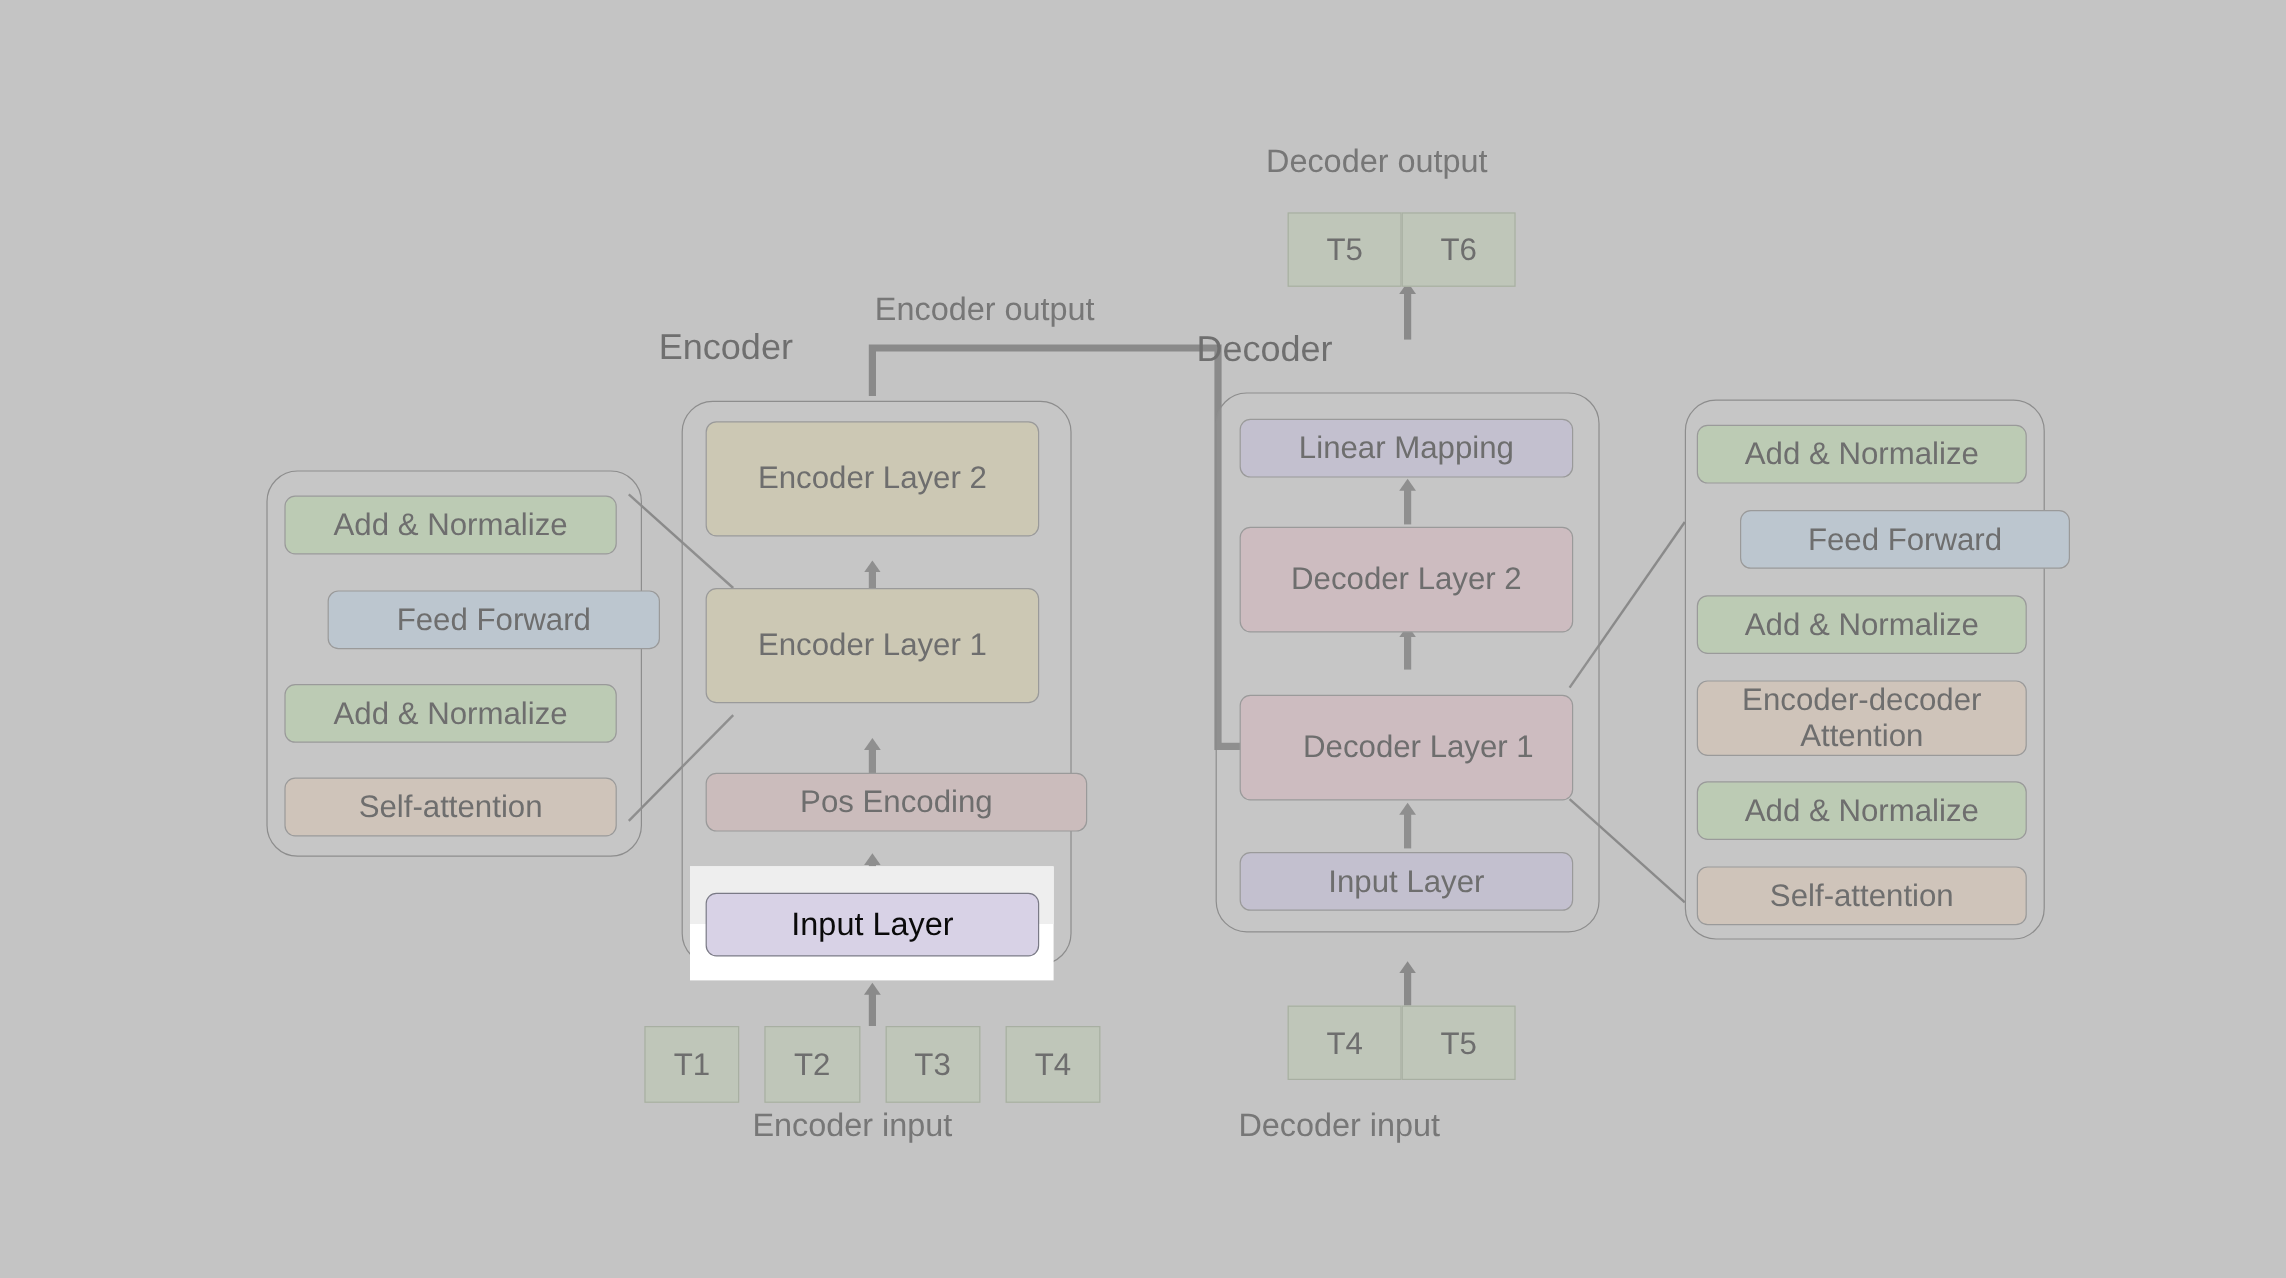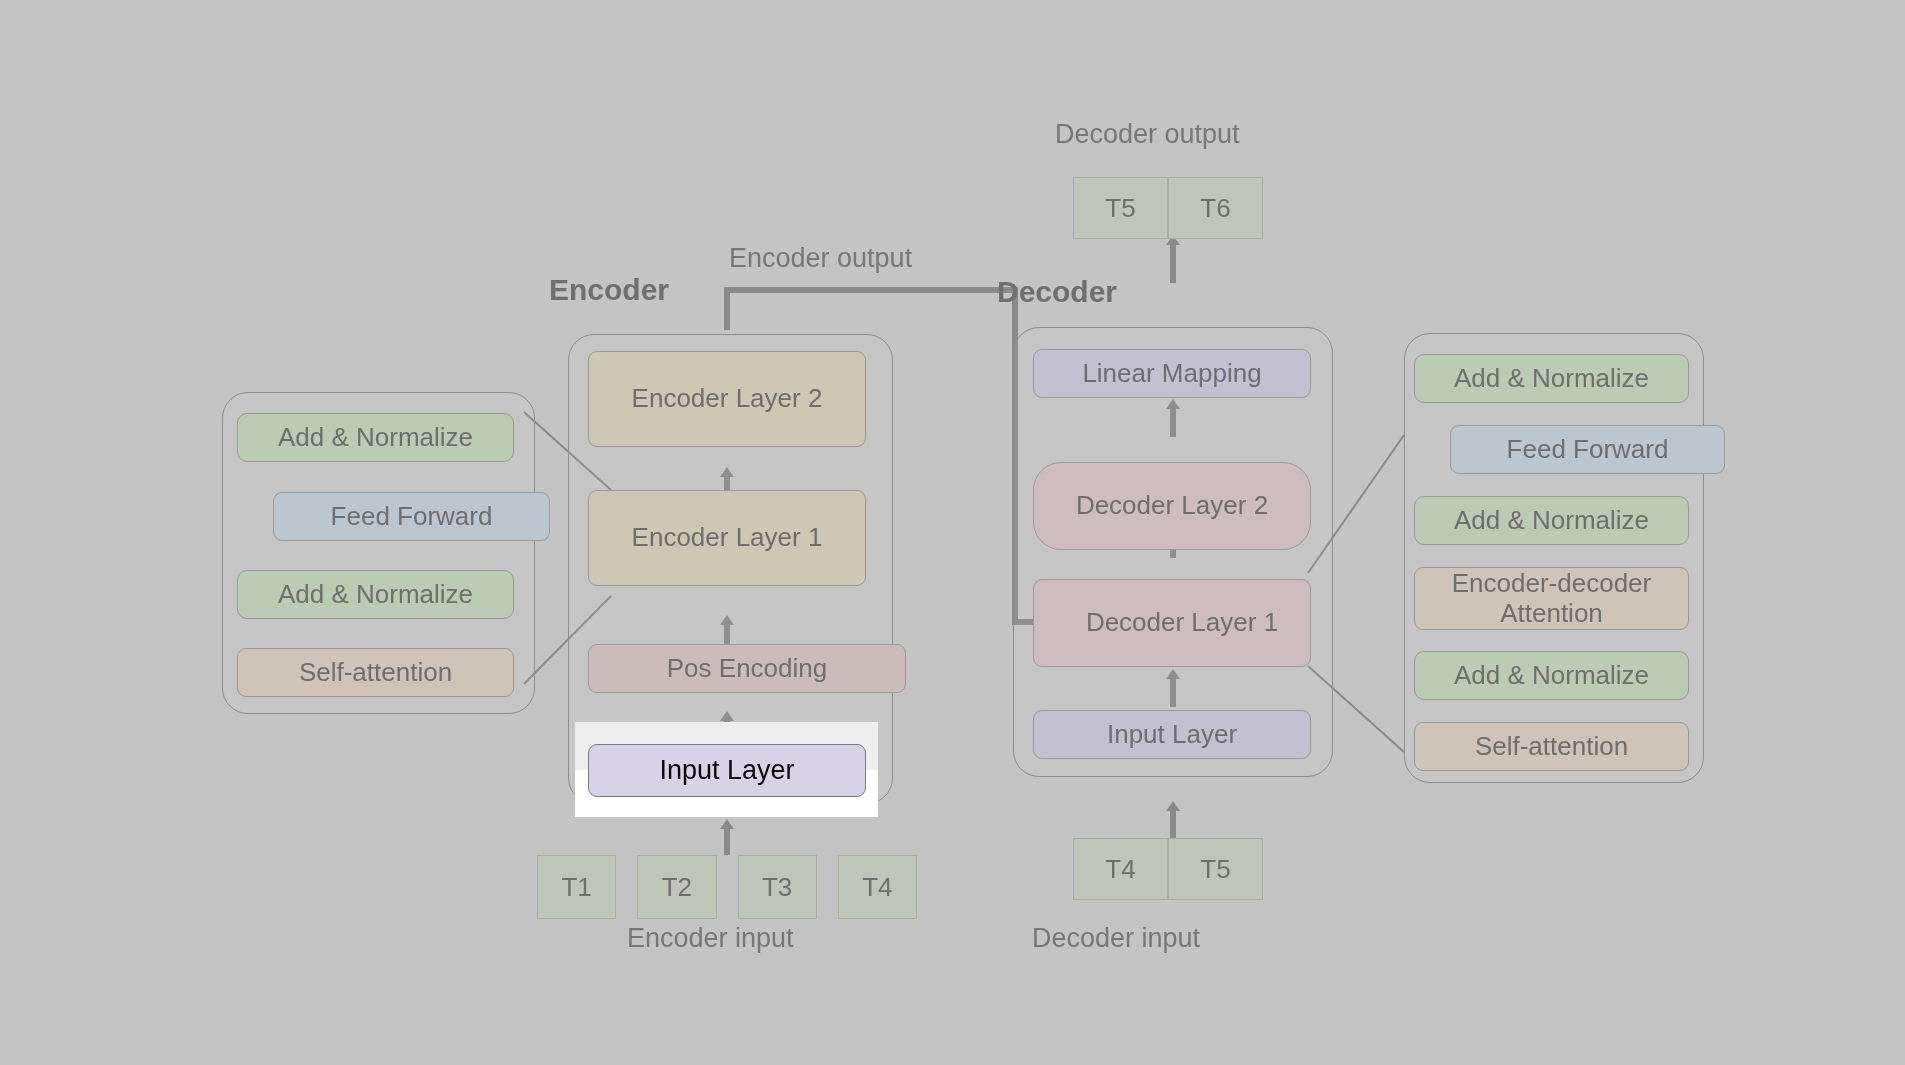--- a/index.html
+++ b/index.html
@@ -47,21 +47,21 @@
     position: absolute;
     color: #777777;
     font-size: 27px;
     white-space: nowrap;
     z-index: 4;
   }
   .title {
     position: absolute;
     color: #6f6f6f;
     font-size: 30px;
-    font-weight: bold;
+    font-weight: normal;
     white-space: nowrap;
     z-index: 4;
   }
   .token-strip {
     position: absolute;
     display: flex;
     box-sizing: border-box;
     z-index: 3;
   }
   .token {
@@ -72,21 +72,21 @@
     font-size: 26px;
     display: flex;
     align-items: center;
     justify-content: center;
   }
   
   .c-encoder-layer { background: #ccc8b4; }
   .c-pos-encoding  { background: #cbbcbc; }
   .c-input-purple  { background: #c3c0cf; }
   .c-decoder-layer { background: #cdbcc0; }
-  .c-addnorm       { background: #bccbb4; border-radius: 10px; }
+  .c-addnorm       { background: #bccbb4; }
   .c-feedfwd       { background: #bcc6cf; margin-left: 36px; }
   .c-attention     { background: #cfc4ba; }
 
   
   #highlight-overlay {
     position: absolute;
     left: 575px;
     top: 722px;
     width: 303px;
     height: 95px;
@@ -207,21 +207,21 @@
 
   <div class="caption" style="left:729px; top:243px;">Encoder output</div>
 
   <div class="title" style="left:997px; top:275px;">Decoder</div>
 
   <div class="group-box" style="left:1013px; top:327px; width:320px; height:450px;"></div>
 
   <div class="node c-input-purple" style="left:1033px; top:349px; width:278px; height:49px;">
     <span>Linear Mapping</span>
   </div>
-  <div class="node c-decoder-layer" style="left:1033px; top:462px; width:278px; height:88px;border-radius:28px;">
+  <div class="node c-decoder-layer" style="left:1033px; top:439px; width:278px; height:88px;">
     <span>Decoder Layer 2</span>
   </div>
   <div class="node c-decoder-layer" style="left:1033px; top:579px; width:278px; height:88px;padding-left:20px;">
     <span>Decoder Layer 1</span>
   </div>
   <div class="node c-input-purple" style="left:1033px; top:710px; width:278px; height:49px;">
     <span>Input Layer</span>
   </div>
 
   <div class="token-strip" style="left:1073px; top:838px; width:190px; height:62px;">

